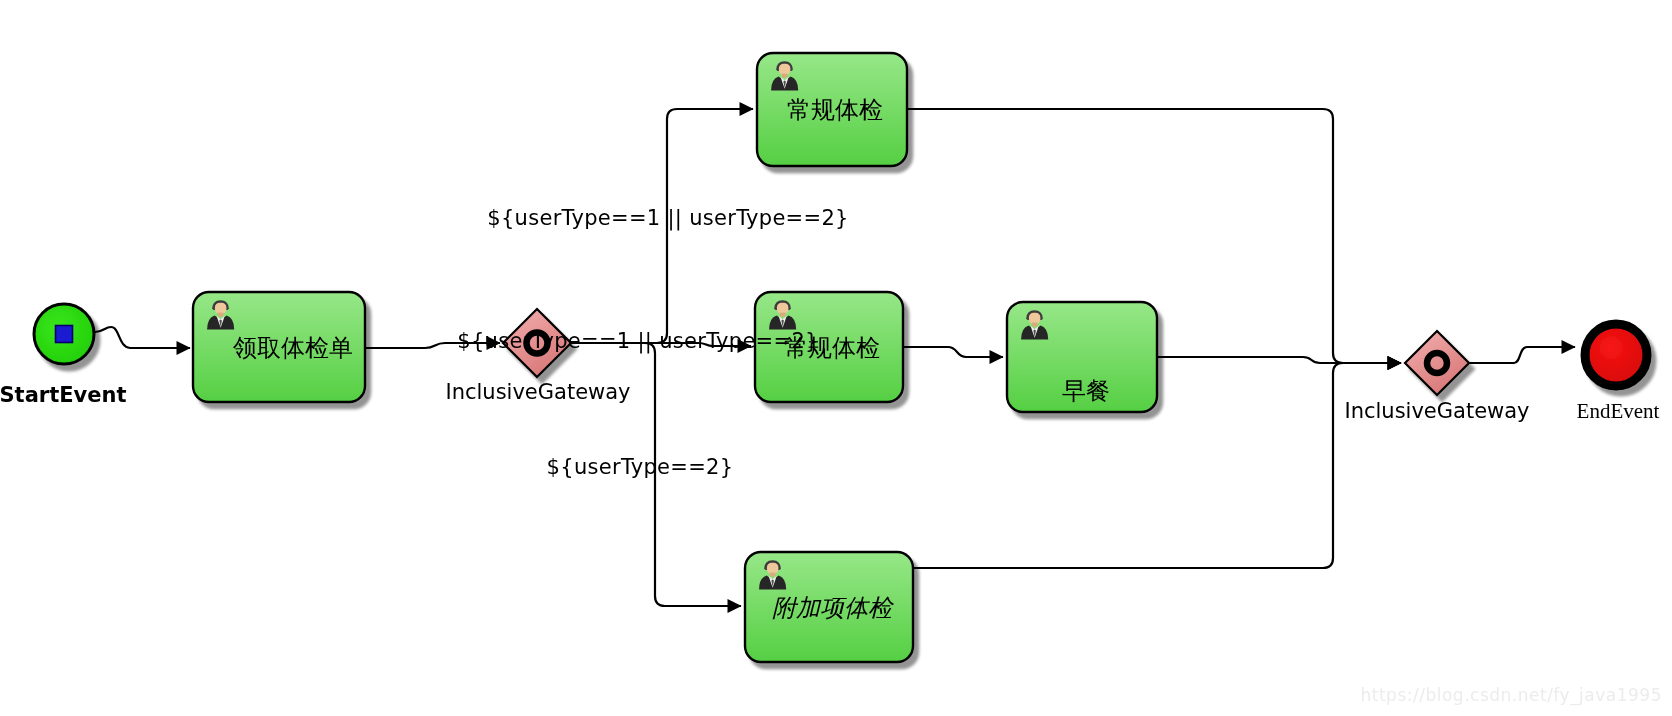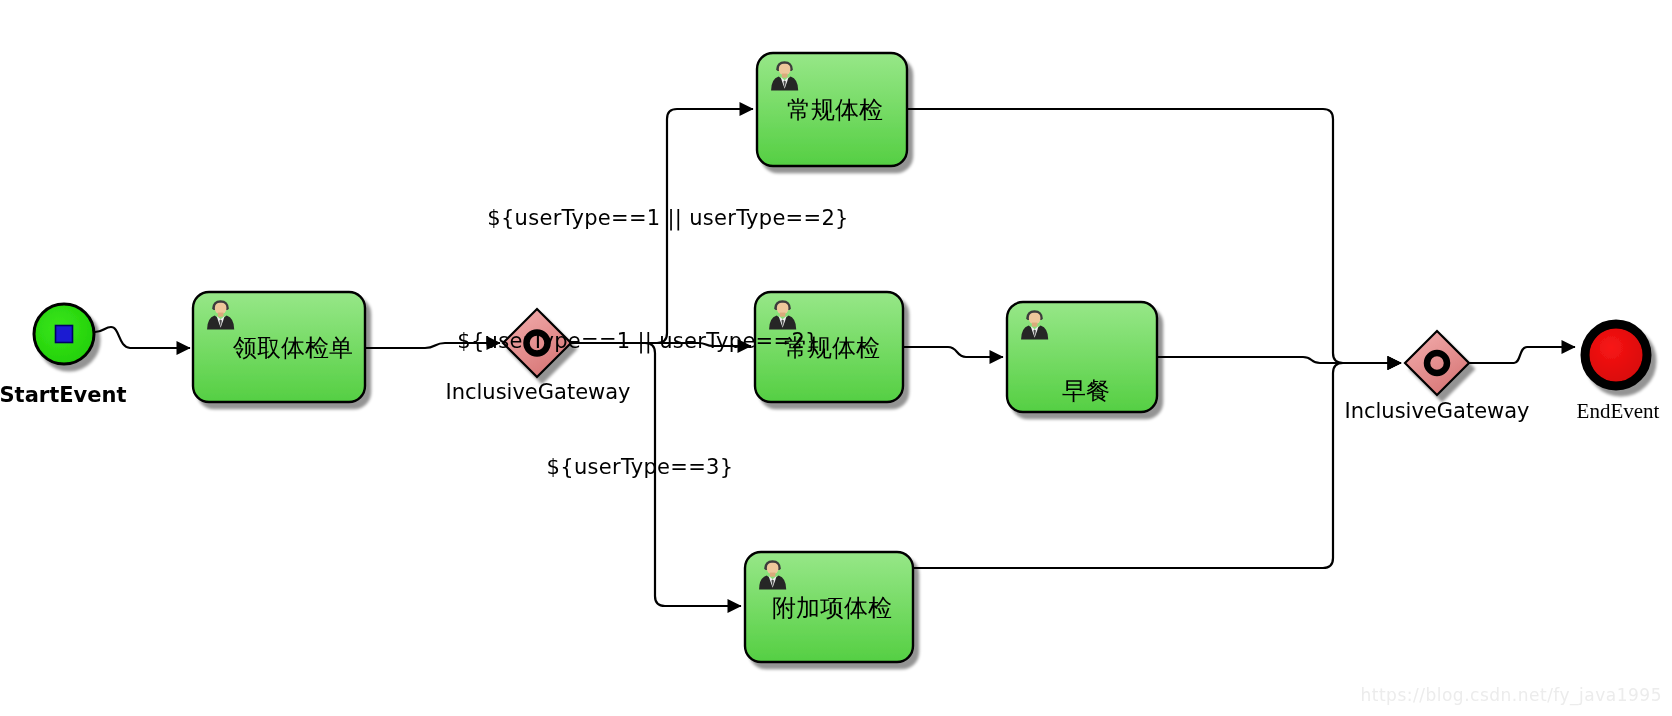--- a/index.html
+++ b/index.html
@@ -131,29 +131,29 @@
   <div class="lbl" style="left:63px;top:396px;font-weight:bold;">StartEvent</div>
 
   <div class="lbl task-lbl" style="left:293px;top:348px;text-align:center;">领取体检单</div>
 
   <div class="lbl" style="left:538px;top:393px;">InclusiveGateway</div>
 
   <div class="lbl cond-lbl" style="left:668px;top:219px;">${userType==1 || userType==2}</div>
 
   <div class="lbl cond-lbl" style="left:638px;top:342px;">${userType==1 || userType==2}</div>
 
-  <div class="lbl cond-lbl" style="left:640px;top:468px;">${userType==3}</div>
+  <div class="lbl cond-lbl" style="left:640px;top:468px;">${userType==2}</div>
 
   <div class="lbl task-lbl" style="left:835px;top:110px;">常规体检</div>
 
   <div class="lbl task-lbl" style="left:832px;top:348px;">常规体检</div>
 
   <div class="lbl task-lbl" style="left:1086px;top:358px;margin-top:33px;">早餐</div>
 
-  <div class="lbl task-lbl" style="left:832px;top:608px;">附加项体检</div>
+  <div class="lbl task-lbl" style="left:832px;top:608px;font-style:italic;">附加项体检</div>
 
   <div class="lbl" style="left:1437px;top:412px;">InclusiveGateway</div>
 
   <div class="lbl" style="left:1618px;top:412px;font-family:Liberation Serif, serif;">EndEvent</div>
 
   <div class="watermark">https://blog.csdn.net/fy_java1995</div>
 
 </div>
 
 </body></html>

